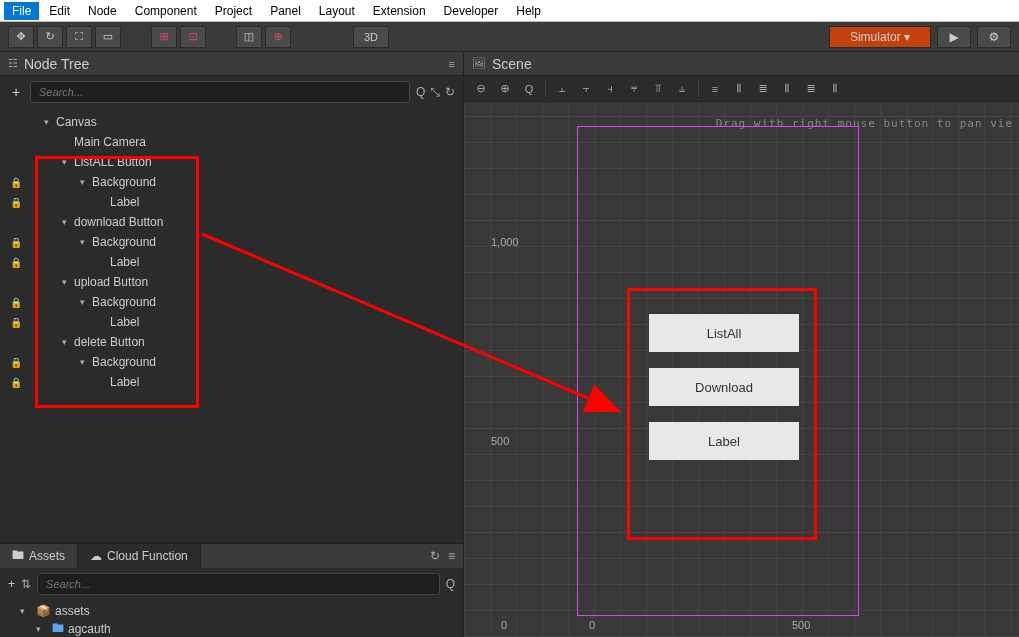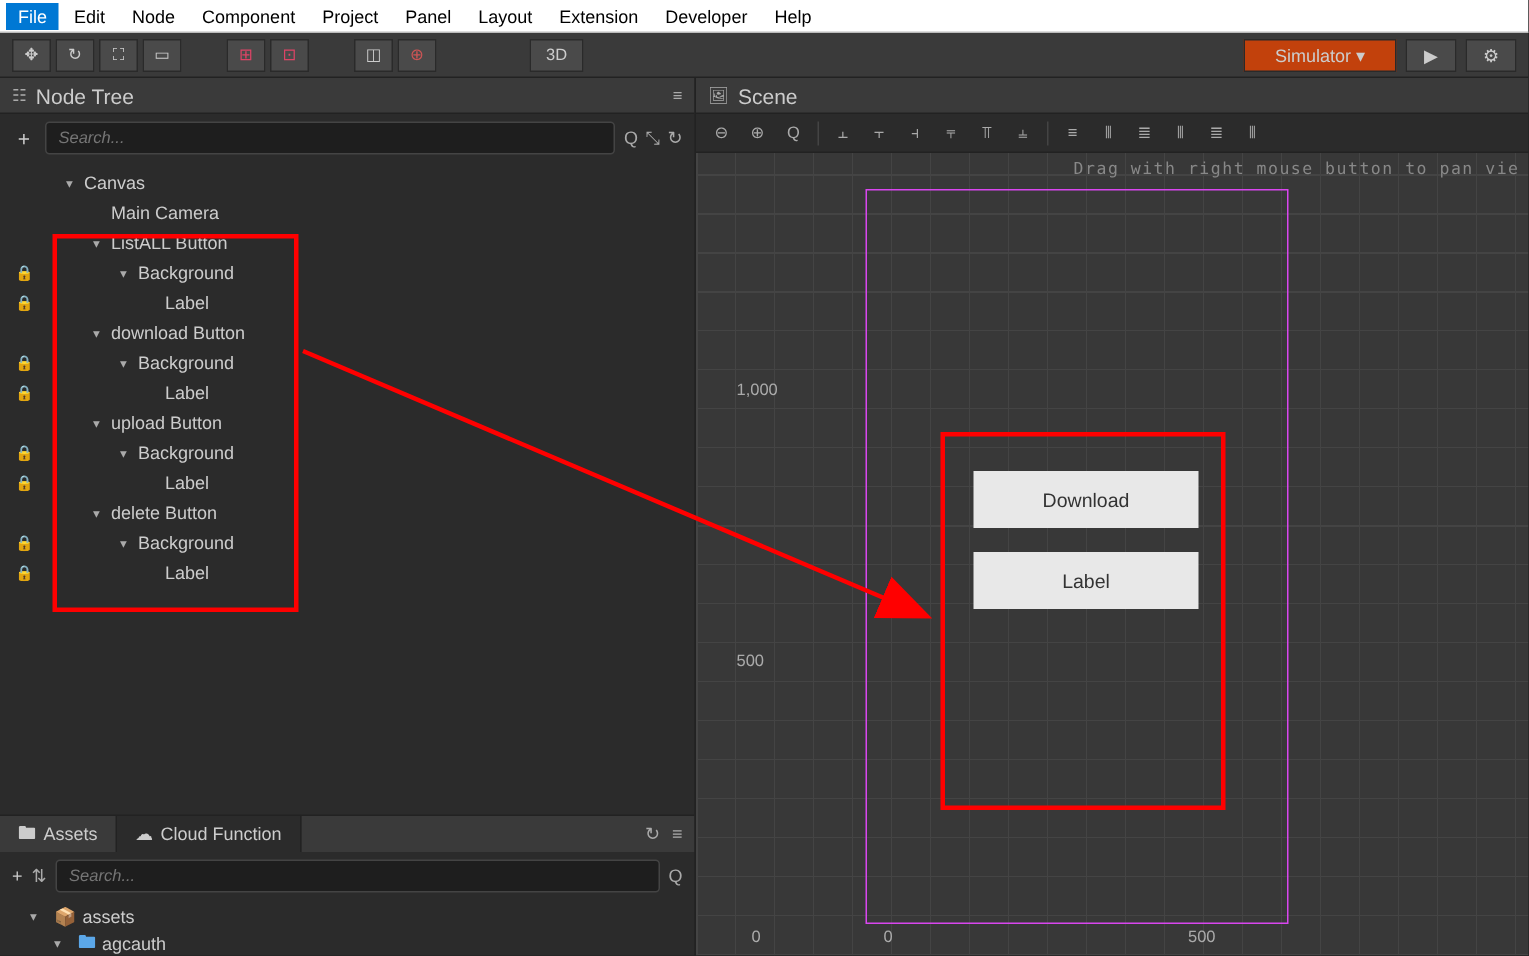--- a/index.html
+++ b/index.html
@@ -50,21 +50,21 @@
 .assets-tools { display: flex; align-items: center; gap: 6px; padding: 5px 8px; }
 .assets-tree { padding: 2px 8px; }
 .assets-row { display: flex; align-items: center; height: 18px; color: #ccc; gap: 4px; }
 
 .scene-tools { display: flex; align-items: center; gap: 2px; padding: 3px 6px; background: #2b2b2b; height: 26px; border-bottom: 1px solid #222; }
 .scene-tools .stbtn { width: 22px; height: 20px; display: flex; align-items: center; justify-content: center; color: #aaa; font-size: 11px; border: 1px solid transparent; }
 .scene-tools .sep { width: 1px; height: 16px; background: #444; margin: 0 3px; }
 
 .canvas-area { flex: 1; position: relative; background: #383838; overflow: hidden; }
 .grid { position: absolute; inset: 0; background-image: repeating-linear-gradient(0deg, #444 0, #444 1px, transparent 1px, transparent 26px), repeating-linear-gradient(90deg, #444 0, #444 1px, transparent 1px, transparent 26px); }
-.hint { position: absolute; top: 4px; right: 6px; font-family: monospace; font-size: 11px; color: #888; letter-spacing: 1px; margin-left: 39px; }
+.hint { position: absolute; top: 15px; right: 6px; font-family: monospace; font-size: 11px; color: #888; letter-spacing: 1px; margin-left: 39px; }
 .ruler-label { position: absolute; color: #aaa; font-size: 11px; }
 .magenta-rect { position: absolute; border: 1px solid #d946ef; }
 
 .scene-buttons { position: absolute; display: flex; flex-direction: column; gap: 16px; }
 .scene-btn { width: 150px; height: 38px; background: #e8e8e8; color: #333; display: flex; align-items: center; justify-content: center; font-size: 13px; }
 
 .red-box { position: absolute; border: 3px solid #ff0000; pointer-events: none; }
 .arrow-svg { position: absolute; pointer-events: none; }
 
 .watermark { position: absolute; bottom: 6px; right: 10px; color: #ddd; font-size: 13px; }
@@ -280,27 +280,28 @@
       <div class="stbtn">≡</div>
       <div class="stbtn">⦀</div>
       <div class="stbtn">≣</div>
       <div class="stbtn">⦀</div>
       <div class="stbtn">≣</div>
       <div class="stbtn">⦀</div>
     </div>
     <div class="canvas-area">
       <div class="grid"></div>
       <div class="hint">Drag with right mouse button to pan vie</div>
-      <div class="ruler-label" style="left:27px; top:152px">1,000</div>
+      <div class="ruler-label" style="left:27px; top:134px">1,000</div>
       <div class="ruler-label" style="left:27px; top:333px">500</div>
       <div class="ruler-label" style="left:37px; bottom:6px">0</div>
       <div class="ruler-label" style="left:125px; bottom:6px">0</div>
       <div class="ruler-label" style="left:328px; bottom:6px">500</div>
       <div class="magenta-rect" style="left:113px; top:24px; width:282px; height:490px"></div>
       <div class="scene-buttons" style="left:185px; top:212px">
+        <div class="scene-btn">ListAll</div>
         <div class="scene-btn">Download</div>
         <div class="scene-btn">Label</div>
       </div>
       <div class="red-box" style="left:163px; top:186px; width:190px; height:252px"></div>
     </div>
   </div>
 </div>
 
 <div class="red-box" style="left:35px; top:156px; width:164px; height:252px"></div>
 <svg class="arrow-svg" style="left:198px; top:230px; width:430px; height:200px">

